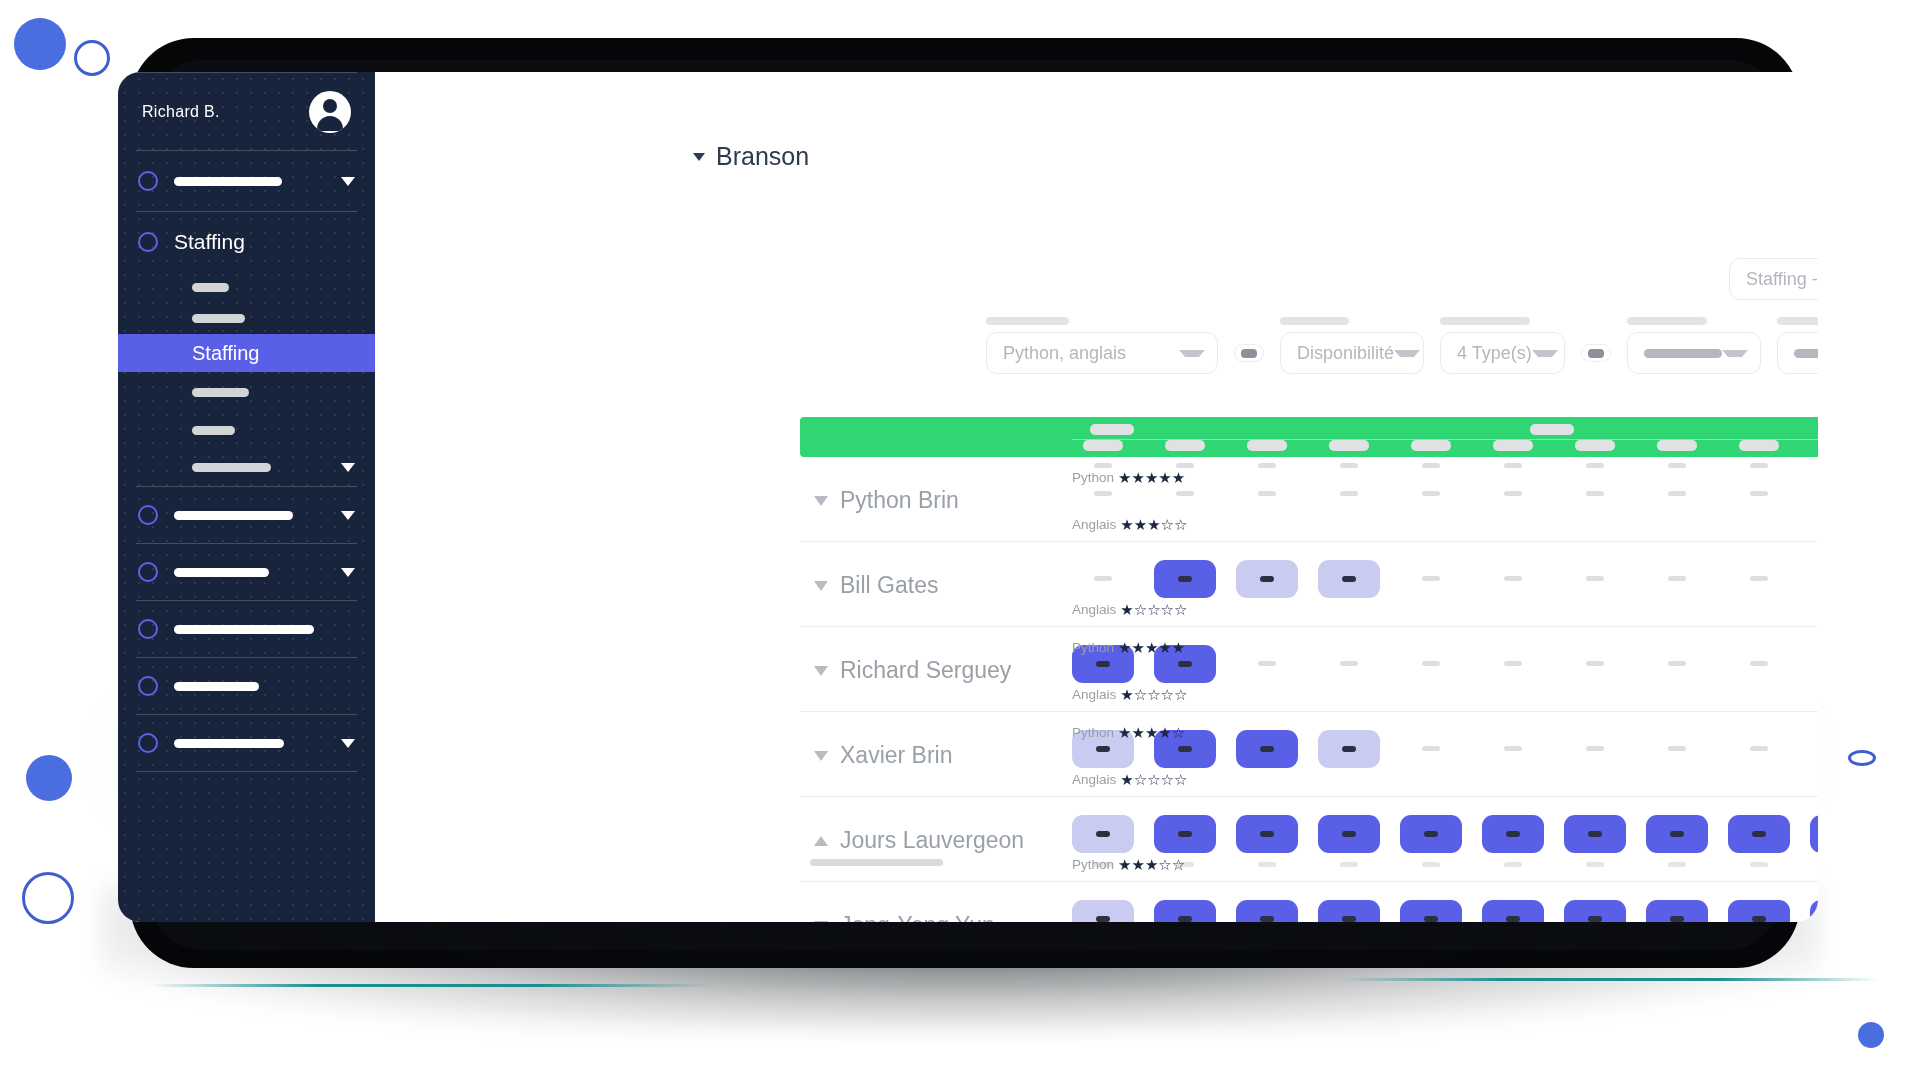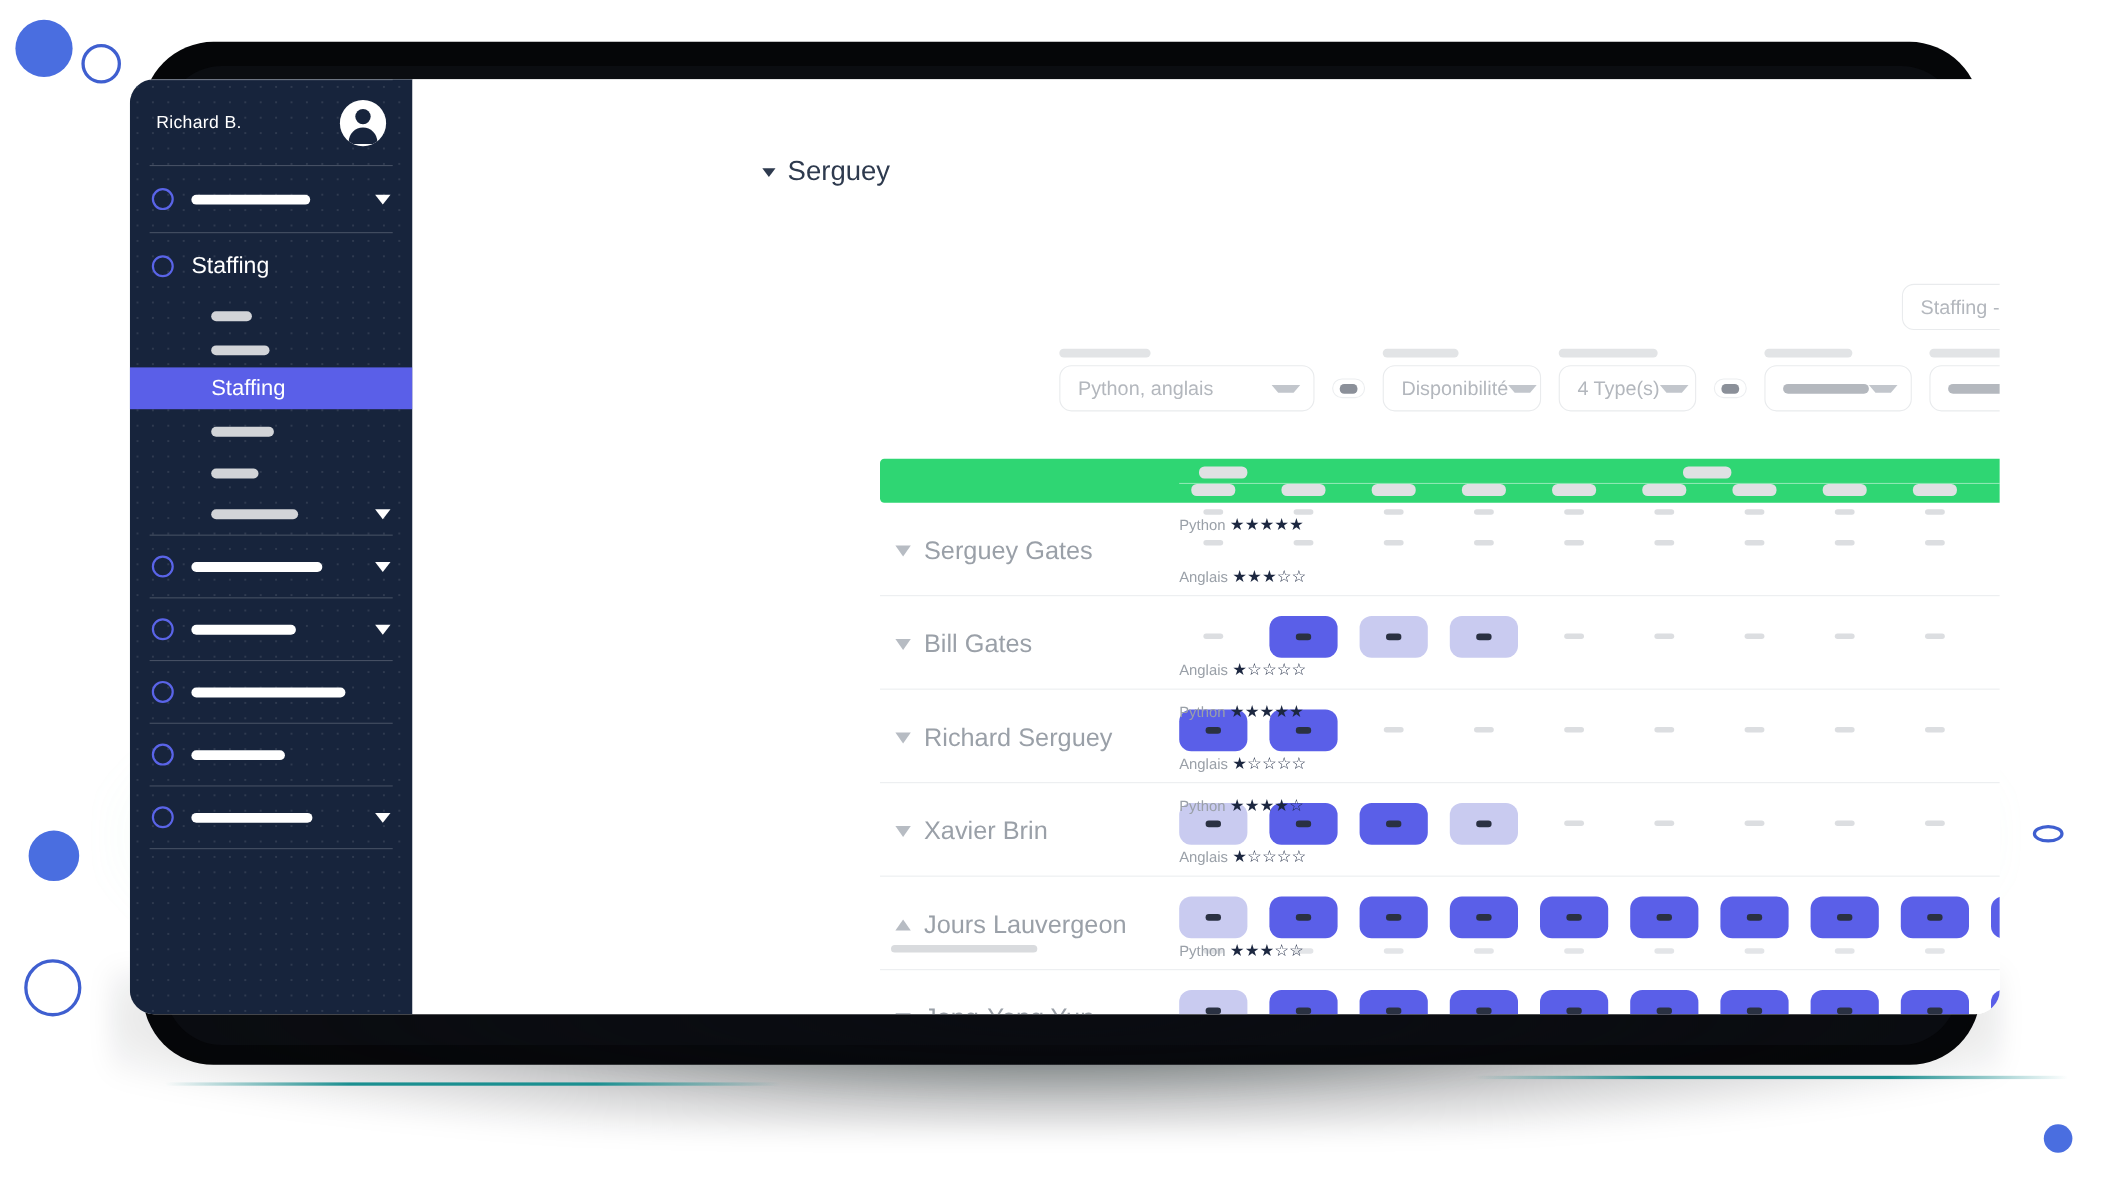--- a/index.html
+++ b/index.html
@@ -138,21 +138,21 @@
     border-left:6px solid transparent; border-right:6px solid transparent;
     border-top:7px solid #c2c6cc;
   }
   .field-cap { height:8px; border-radius:4px; background:#e2e4e6; margin-bottom:7px; }
   .pill-toggle {
     width:30px;height:18px;border-radius:9px;background:#fff;
     border:1.5px solid #eceef0; display:flex;align-items:center;justify-content:center;
   }
   .pill-toggle i { display:block;width:16px;height:9px;border-radius:4px;background:#8b9099; }
 
-  .filters { position:absolute; left:588px; top:245px; display:flex; align-items:flex-end; gap:0; }
+  .filters { position:absolute; left:611px; top:245px; display:flex; align-items:flex-end; gap:0; }
   .filter-cell { display:flex; flex-direction:column; }
   .gap-s { width:16px; }
 
   
   .grid-wrap { position:absolute; left:425px; top:345px; width:1272px; }
   .green-head {
     height:40px; background:#2fd673; border-radius:4px; position:relative;
   }
   .gh-top { position:absolute; top:7px; width:100%; height:11px; }
   .gh-sep { position:absolute; top:22px; left:272px; right:0; height:1px; background:rgba(255,255,255,0.45); }
@@ -315,21 +315,21 @@
       <span class="caret-white"></span>
     </div>
 
     <div class="sb-divider"></div>
   </aside>
 
   <section class="main">
 
     <div class="semaines">
       <span class="caret-dark"></span>
-      <span>Serguey</span>
+      <span>Branson</span>
     </div>
 
     <div class="sel" style="position:absolute; left:1354px; top:186px; width:220px;">
       <span class="sel-label">Staffing - Jours</span>
 
     </div>
 
     <div class="filters">
 
       <div class="filter-cell" style="width:232px;">
@@ -408,21 +408,21 @@
             <span class="gh-chip" style="left: 693px; width: 40px; top: 0px;"></span>
             <span class="gh-chip" style="left: 775px; width: 40px; top: 0px;"></span>
             <span class="gh-chip" style="left: 857px; width: 40px; top: 0px;"></span>
             <span class="gh-chip" style="left: 939px; width: 40px; top: 0px;"></span>
           </div>
       </div>
       <div id="rows">
           <div class="row">
             <div class="row-name">
               <span class="caret-grey-down"></span>
-              <span>Serguey Gates</span>
+              <span>Python Brin</span>
             </div>
             <div class="cells">
               <div class="cell" style="left: 0px;">
                 <span class="empty-dash"></span>
                 <span class="empty-dash" style="top: -12px;"></span>
               </div>
               <div class="cell" style="left: 82px;">
                 <span class="empty-dash"></span>
                 <span class="empty-dash" style="top: -12px;"></span>
               </div>

